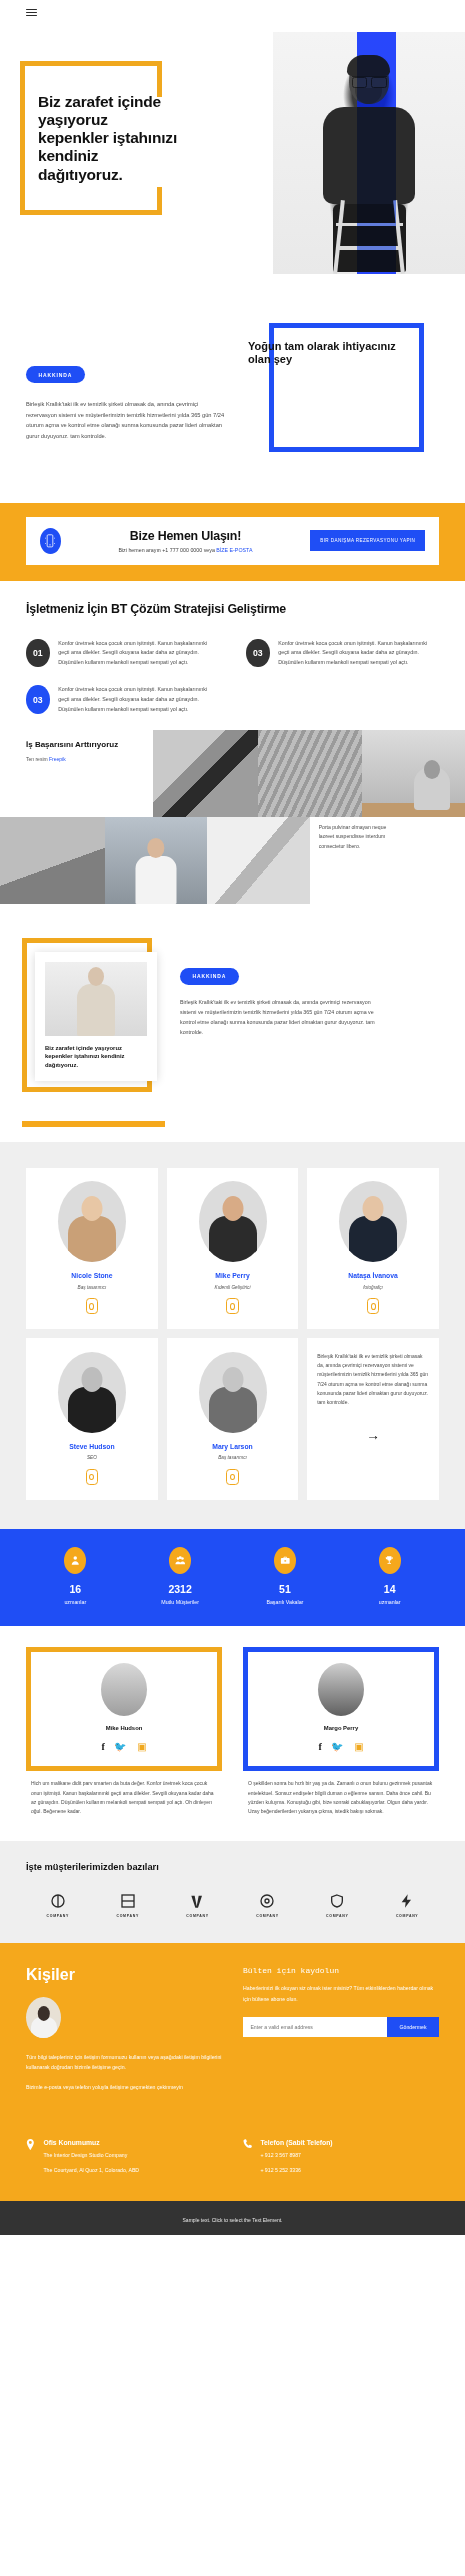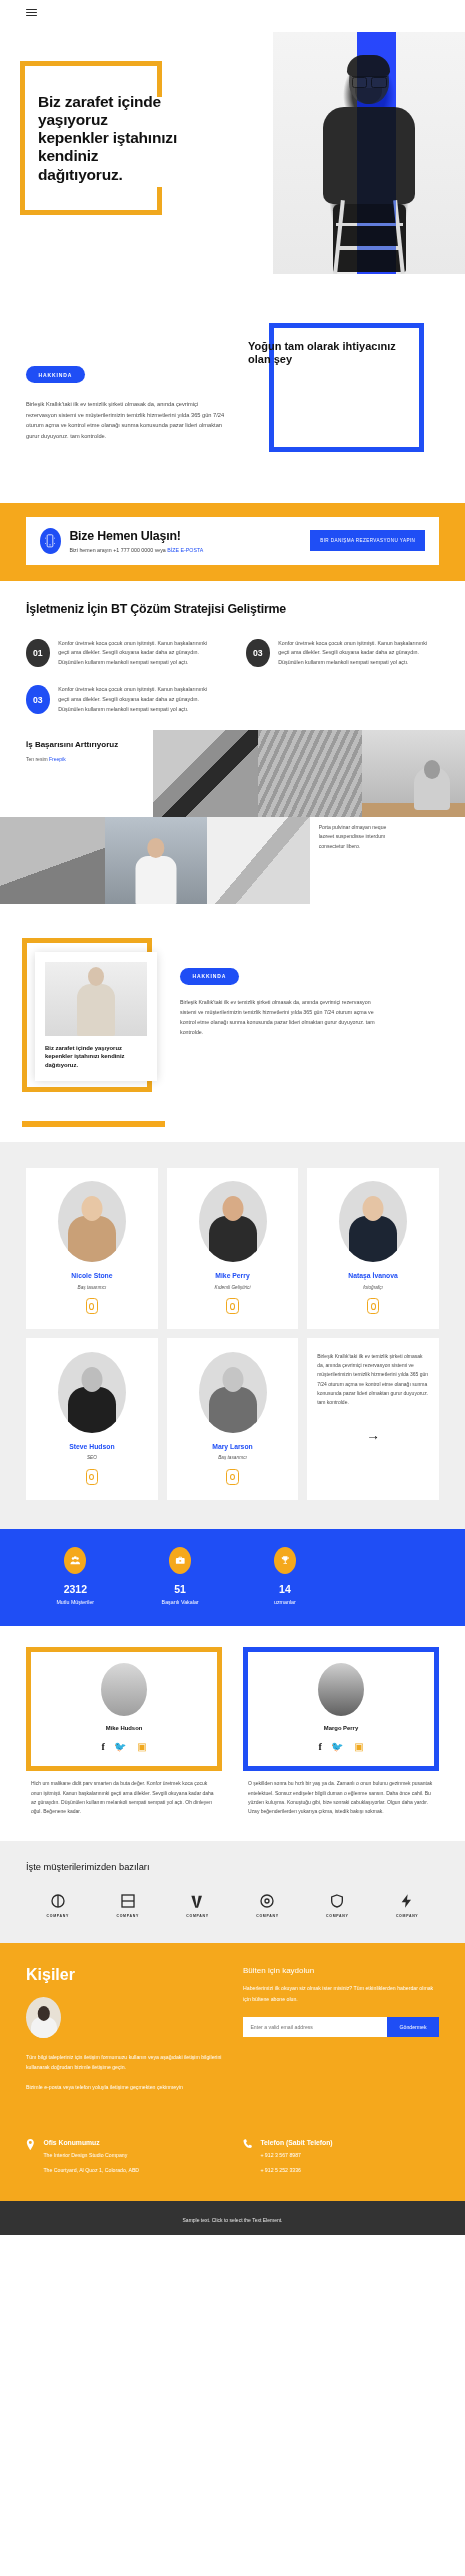--- a/index.html
+++ b/index.html
@@ -91,21 +91,21 @@
   .cta-wrap{background:#f5a81c; padding:13.7px 0 16px;}
   .cta-card{
     width:413px; margin:0 auto; background:#fff; display:flex; align-items:center;
     padding:11.2px 13.7px; gap:8.7px;
   }
   .cta-icon{
     width:21px;height:26px;border-radius:50%;background:#1f4ef5;display:flex;
     align-items:center;justify-content:center;flex:0 0 21px;
   }
   .cta-icon svg{width:10px;height:13.7px;}
-  .cta-texts{flex:1;}
+  .cta-texts{flex:1;text-align:center;}
   .cta-h{font-size:12.4px;font-weight:700;color:#111;letter-spacing:-0.2px;}
   .cta-sub{font-size:5.3px;color:#3d3d3d;margin-top:4.3px;}
   .cta-sub a{color:#1f4ef5;text-decoration:none;}
   .cta-btn{
     background:#1f4ef5;color:#fff;border:none;font-size:4.6px;letter-spacing:0.4px;
     padding:8px 10px;cursor:pointer;font-family:inherit;white-space:nowrap;
   }
 
   
   .strategy{padding:21px 26px 18.6px; background:#fff;}
@@ -189,35 +189,35 @@
   .q-av{width:46px;height:53px;border-radius:50%;margin:0 auto;background:#d5d5d5;position:relative;overflow:hidden;}
   .q-name{font-size:5.9px;font-weight:700;margin-top:8.7px;color:#111;}
   .q-social{display:flex;justify-content:center;gap:10px;margin-top:10px;font-size:10px;color:#111;}
   .q-social .fb{font-family:"Liberation Serif",serif;font-weight:700;}
   .q-social .tw{color:#1f4ef5;}
   .q-social .ig{color:#f0a81e;}
   .q-body{font-size:5px;line-height:1.85;color:#4a4a4a;text-align:left;padding:8.7px 5px 0;}
 
   
   .clients{background:#efefef;padding:21px 26px 25px;}
-  .cl-h{font-size:9.3px;font-weight:400;color:#111;}
+  .cl-h{font-size:9.3px;font-weight:700;color:#111;}
   .cl-row{display:grid;grid-template-columns:repeat(6,1fr);gap:6.2px;margin-top:21px;}
   .cl{display:flex;flex-direction:column;align-items:center;gap:5px;color:#2b2b2b;}
   .cl svg{width:16px;height:16px;}
   .cl span{font-size:3.5px;letter-spacing:0.7px;font-weight:700;}
 
   
   .footer{background:#f5a81c;padding:22.3px 26px 27px;display:grid;grid-template-columns:1fr 1fr;gap:21px;}
   .f-h{font-size:16px;font-weight:700;color:#fff;}
   .f-av{width:35px;height:41px;border-radius:50%;margin-top:13.7px;background:#e8e1d5;position:relative;overflow:hidden;}
   .f-av .b{position:absolute;left:50%;bottom:0;transform:translateX(-50%);width:26px;height:21px;background:#f3f3f3;border-radius:10px 10px 0 0;}
   .f-av .h{position:absolute;left:50%;bottom:17.4px;transform:translateX(-50%);width:12.4px;height:15px;border-radius:50%;background:#3a2f29;}
   .f-p{font-size:5.2px;line-height:1.95;color:#fff;margin-top:13.7px;}
   .f-p.second{margin-top:10px;}
-  .nl-h{font-size:8px;color:#fff;font-weight:400;}
+  .nl-h{font-size:8px;color:#fff;font-weight:400;font-family:Liberation Mono, monospace;}
   .nl-p{font-size:5.2px;line-height:1.95;color:#fff;margin-top:8.7px;}
   .nl-form{display:flex;margin-top:13.7px;}
   .nl-form input{
     flex:1;border:none;padding:6.8px 7.4px;font-size:5.2px;font-family:inherit;color:#333;outline:none;
   }
   .nl-form button{
     border:none;background:#1f4ef5;color:#fff;font-size:5.2px;padding:6.8px 12.4px;
     cursor:pointer;font-family:inherit;
   }
   .f-contacts{grid-column:1 / -1;display:grid;grid-template-columns:1fr 1fr;gap:21px;margin-top:25px;}
@@ -425,20 +425,30 @@
         <span class="arrow">→</span>
       </div>
 
     </div>
   </section>
 
   <section class="stats">
     <div>
       <div class="st-ico">
         <svg viewBox="0 0 24 24">
+            <circle cx="12" cy="7" r="4"></circle>
+            <path d="M4 22c0-5 4-8 8-8s8 3 8 8z"></path>
+          </svg>
+      </div>
+      <div class="st-num">16</div>
+      <div class="st-lbl">uzmanlar</div>
+    </div>
+    <div>
+      <div class="st-ico">
+        <svg viewBox="0 0 24 24">
             <circle cx="7" cy="8" r="3"></circle>
             <circle cx="17" cy="8" r="3"></circle>
             <circle cx="12" cy="6" r="3.4"></circle>
             <path d="M1 21c0-4 3-6 6-6s6 2 6 6zM11 21c0-4 3-6 6-6s6 2 6 6z"></path>
           </svg>
       </div>
       <div class="st-num">2312</div>
       <div class="st-lbl">Mutlu Müşteriler</div>
     </div>
     <div>

